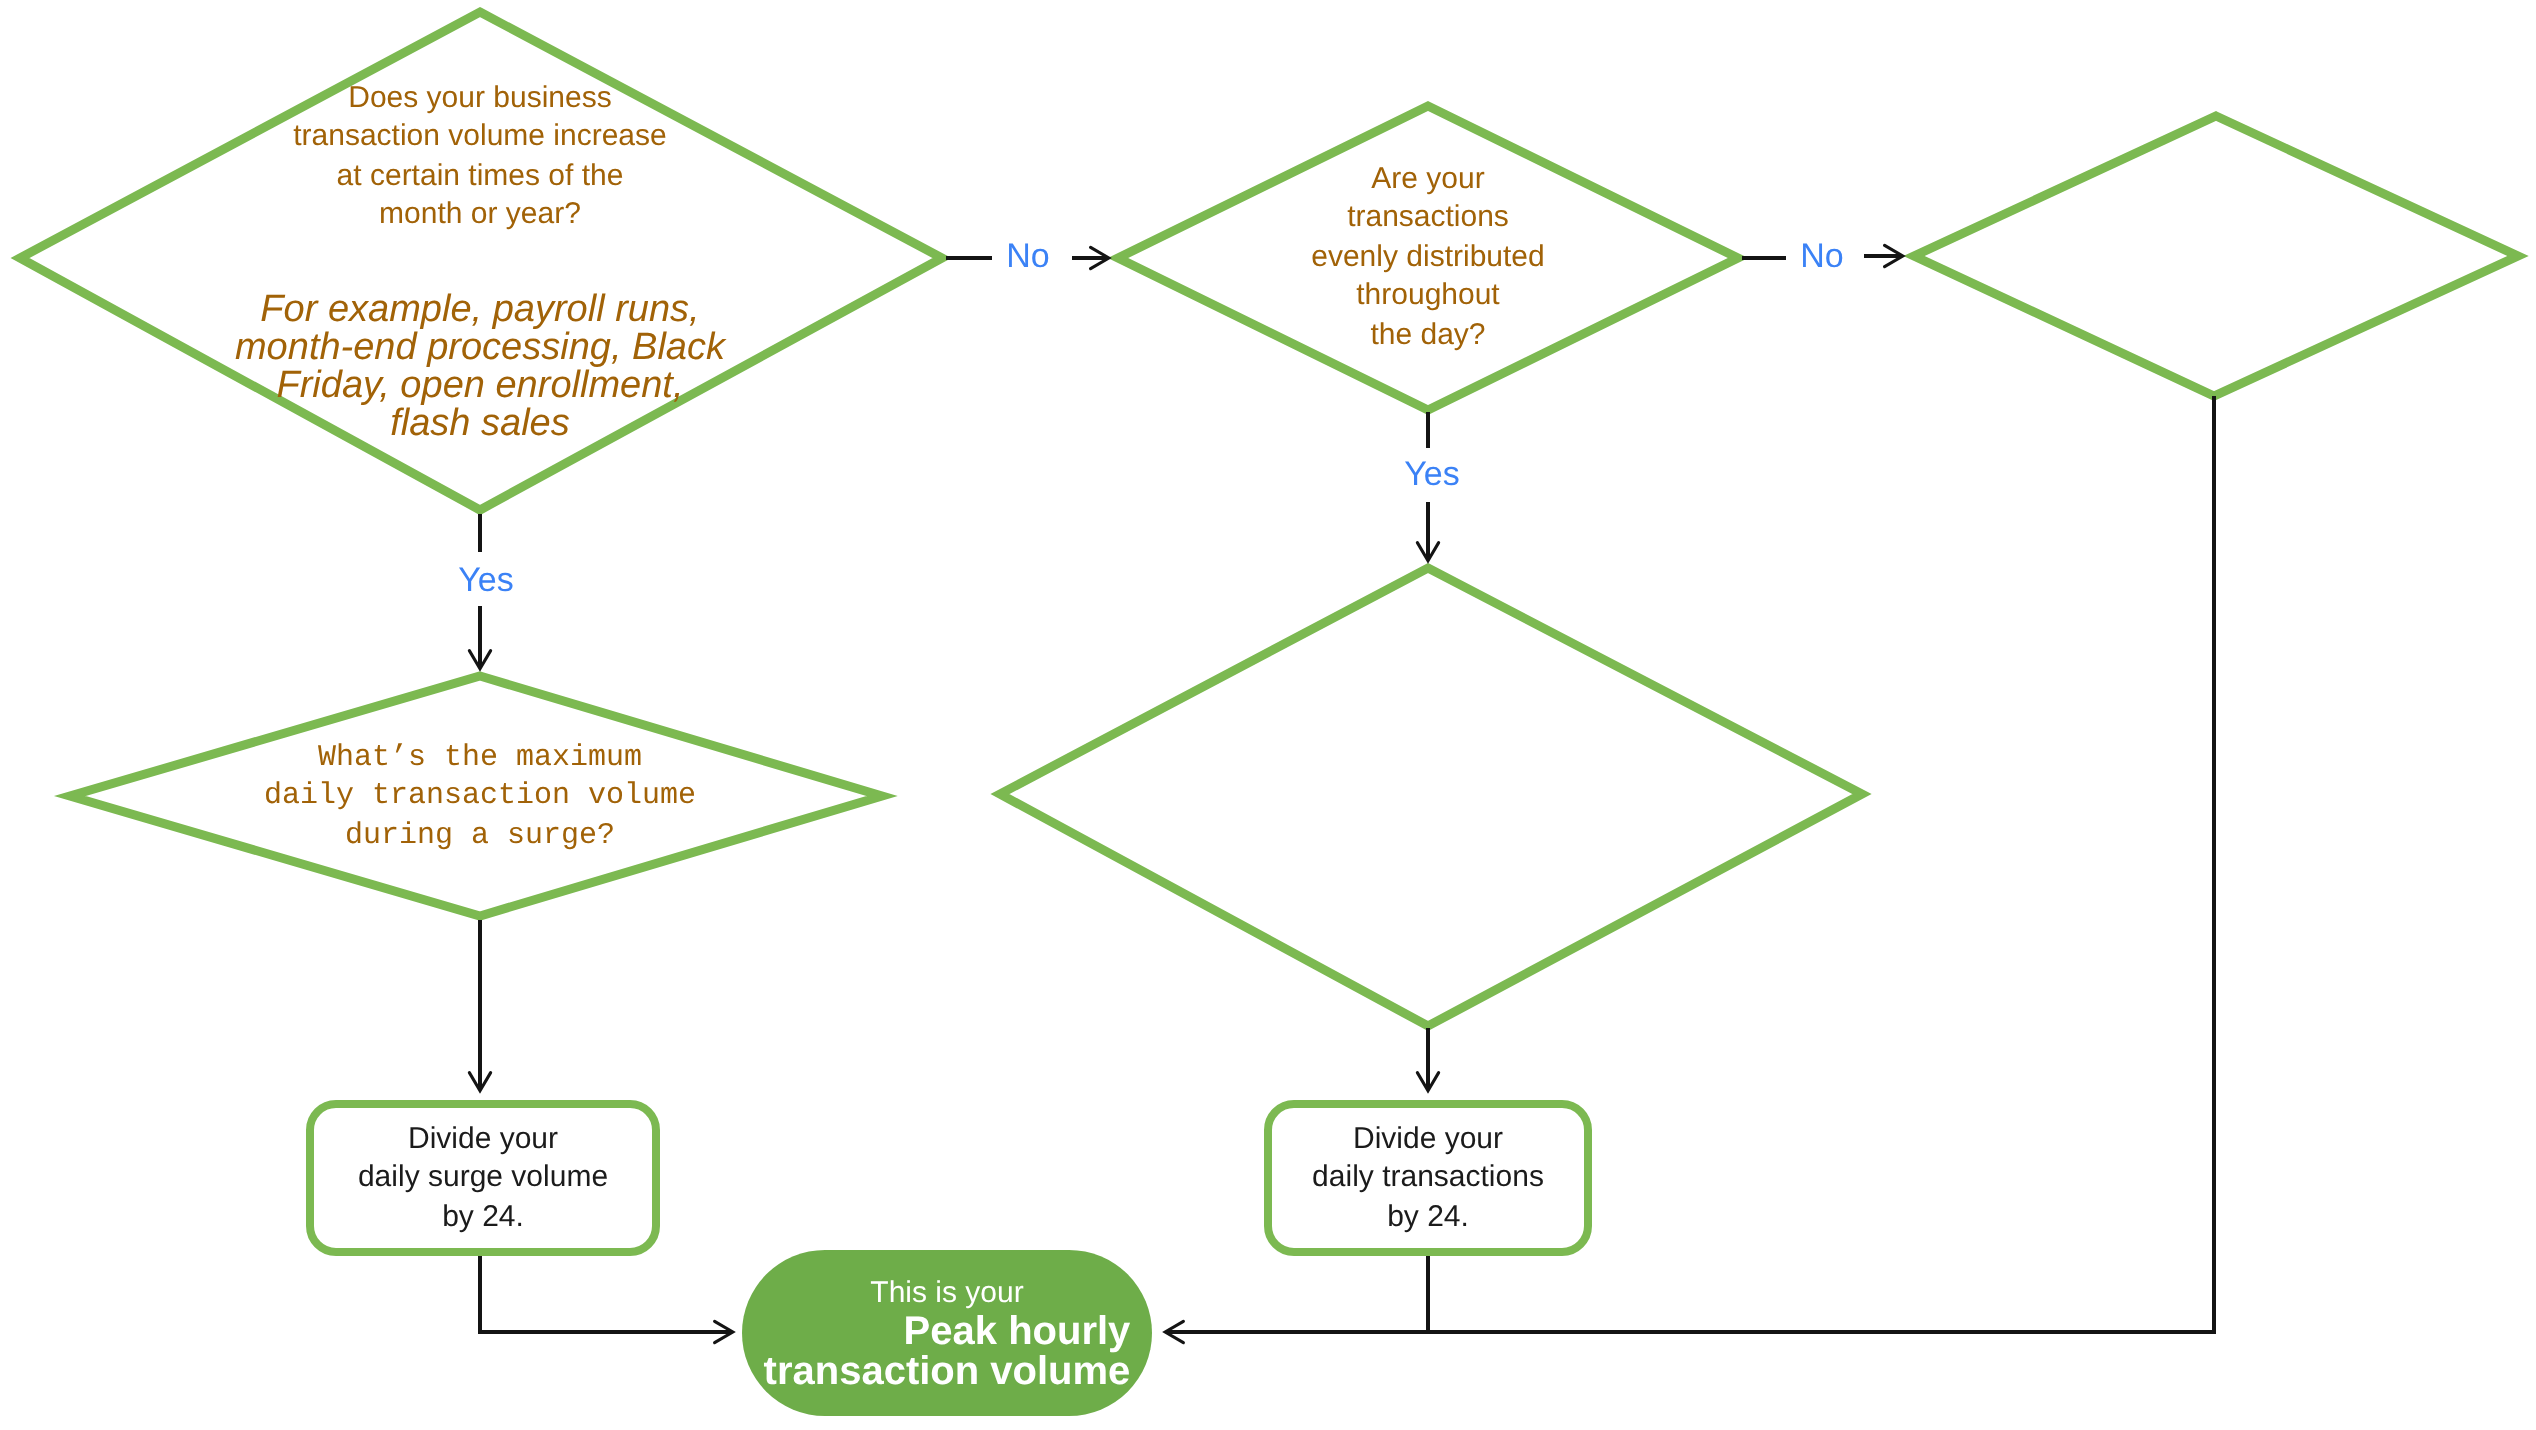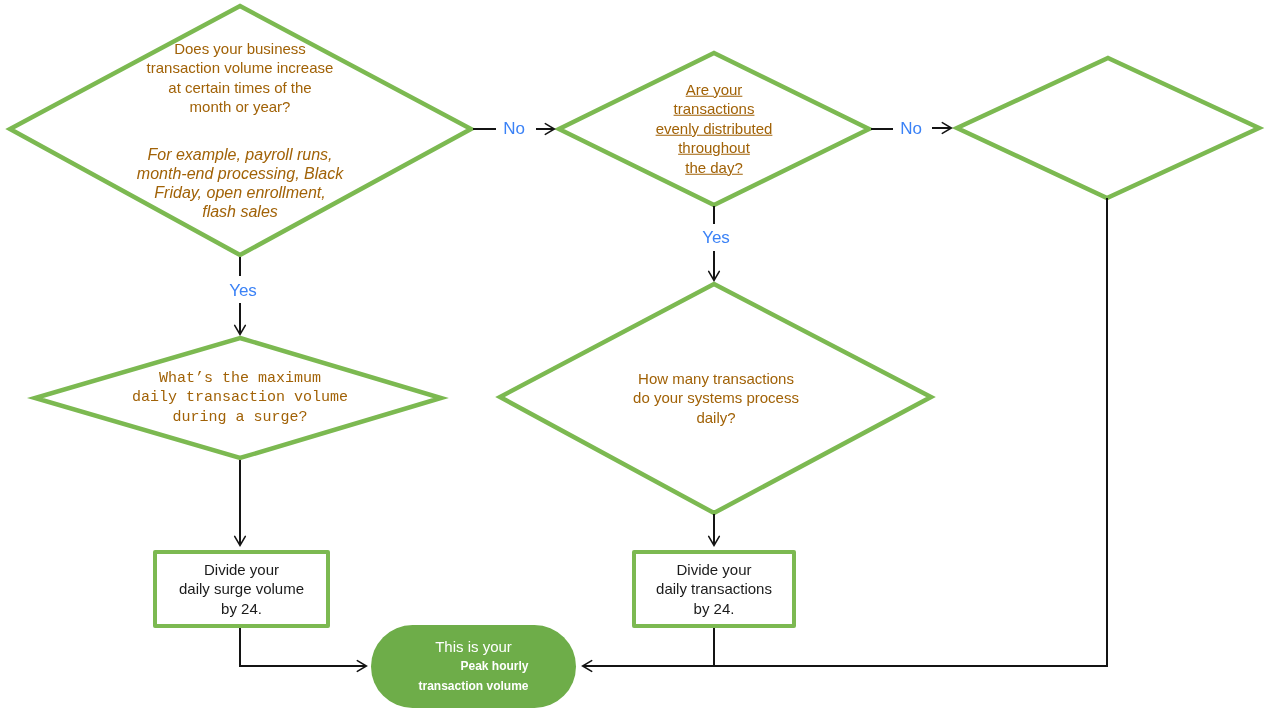--- a/index.html
+++ b/index.html
@@ -25,27 +25,27 @@
     text-align: center;
     white-space: pre-line;
     font-size: 15px;
     line-height: 19.5px;
     color: #a16207;
   }
   .example {
     font-style: italic;
     margin-top: 9px;
     line-height: 19px;
-    font-size: 16px;
+    font-size: 19px;
   }
   .proc {
     position: absolute;
     box-sizing: border-box;
     border: 4.5px solid #7cb951;
-    border-radius: 2px;
+    border-radius: 15px;
     background: #ffffff;
     display: flex;
     align-items: center;
     justify-content: center;
     text-align: center;
     white-space: pre-line;
     font-size: 15px;
     line-height: 19.5px;
   }
   .pill {
@@ -54,21 +54,21 @@
     background: #6ead49;
     border-radius: 42px;
     display: flex;
     flex-direction: column;
     align-items: center;
     justify-content: center;
     text-align: right;
     color: #ffffff;
   }
   .pill .prefix { font-size: 15px; line-height: 19px; white-space: pre-line; }
-  .pill .title  { font-size: 12px; line-height: 20px; font-weight: bold; white-space: pre-line; }
+  .pill .title  { font-size: 20px; line-height: 20px; font-weight: bold; white-space: pre-line; }
   .edge-label {
     position: absolute;
     transform: translate(-50%, -50%);
     font-size: 17px;
     line-height: 17px;
     color: #3b82f6;
     background: #ffffff;
     padding: 0 2px;
   }
 </style>
@@ -114,39 +114,36 @@
     <div>Does your business
 transaction volume increase
 at certain times of the
 month or year?</div>
     <div class="example">For example, payroll runs,
 month-end processing, Black
 Friday, open enrollment,
 flash sales</div>
   </div>
 
-  <div class="node-text" style="left:714px; top:128px; width:200px;text-decoration:underline;">
+  <div class="node-text" style="left:714px; top:128px; width:200px;">
     <div>Are your
 transactions
 evenly distributed
 throughout
 the day?</div>
   </div>
 
 
   <div class="node-text" style="left:240px; top:398px; width:250px;font-family:Liberation Mono, monospace;">
     <div>What’s the maximum
 daily transaction volume
 during a surge?</div>
   </div>
 
   <div class="node-text" style="left:716px; top:398px; width:262px;">
-    <div>How many transactions
-do your systems process
-daily?</div>
   </div>
 
   <div class="proc" style="left:153px; top:550px; width:177px; height:78px;">
     <span>Divide your
 daily surge volume
 by 24.</span>
   </div>
 
   <div class="proc" style="left:632px; top:550px; width:164px; height:78px;">
     <span>Divide your

